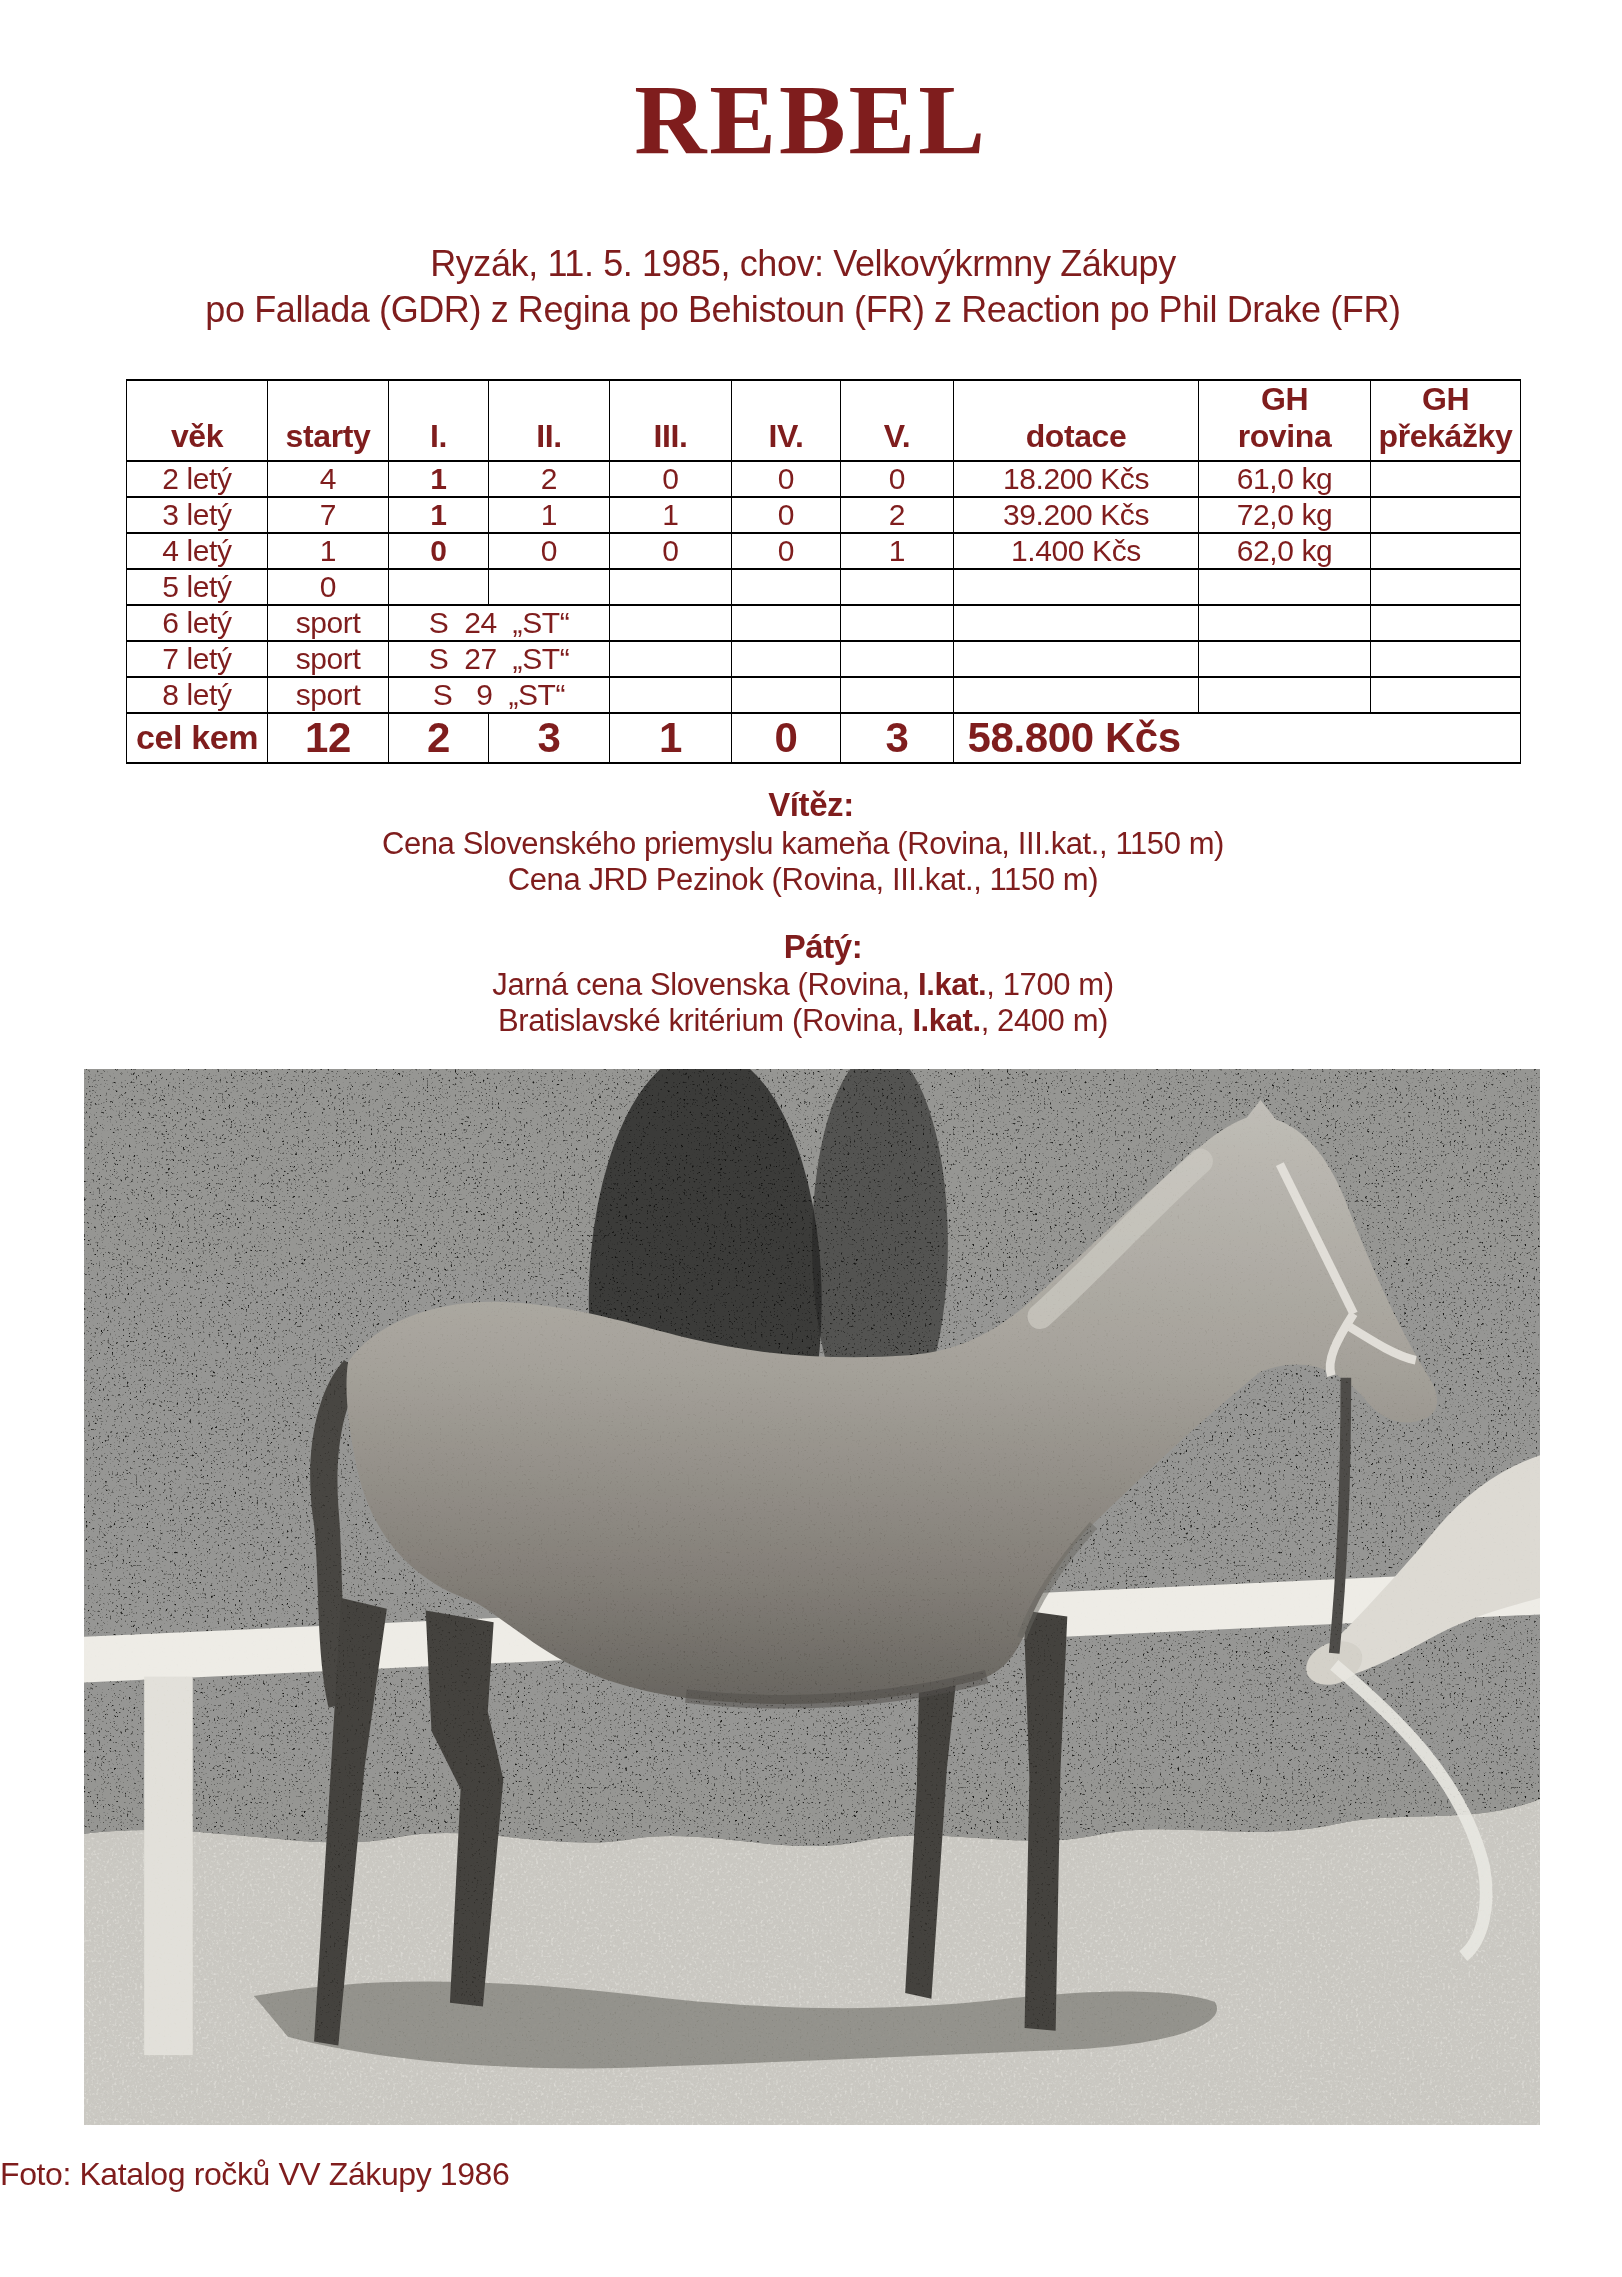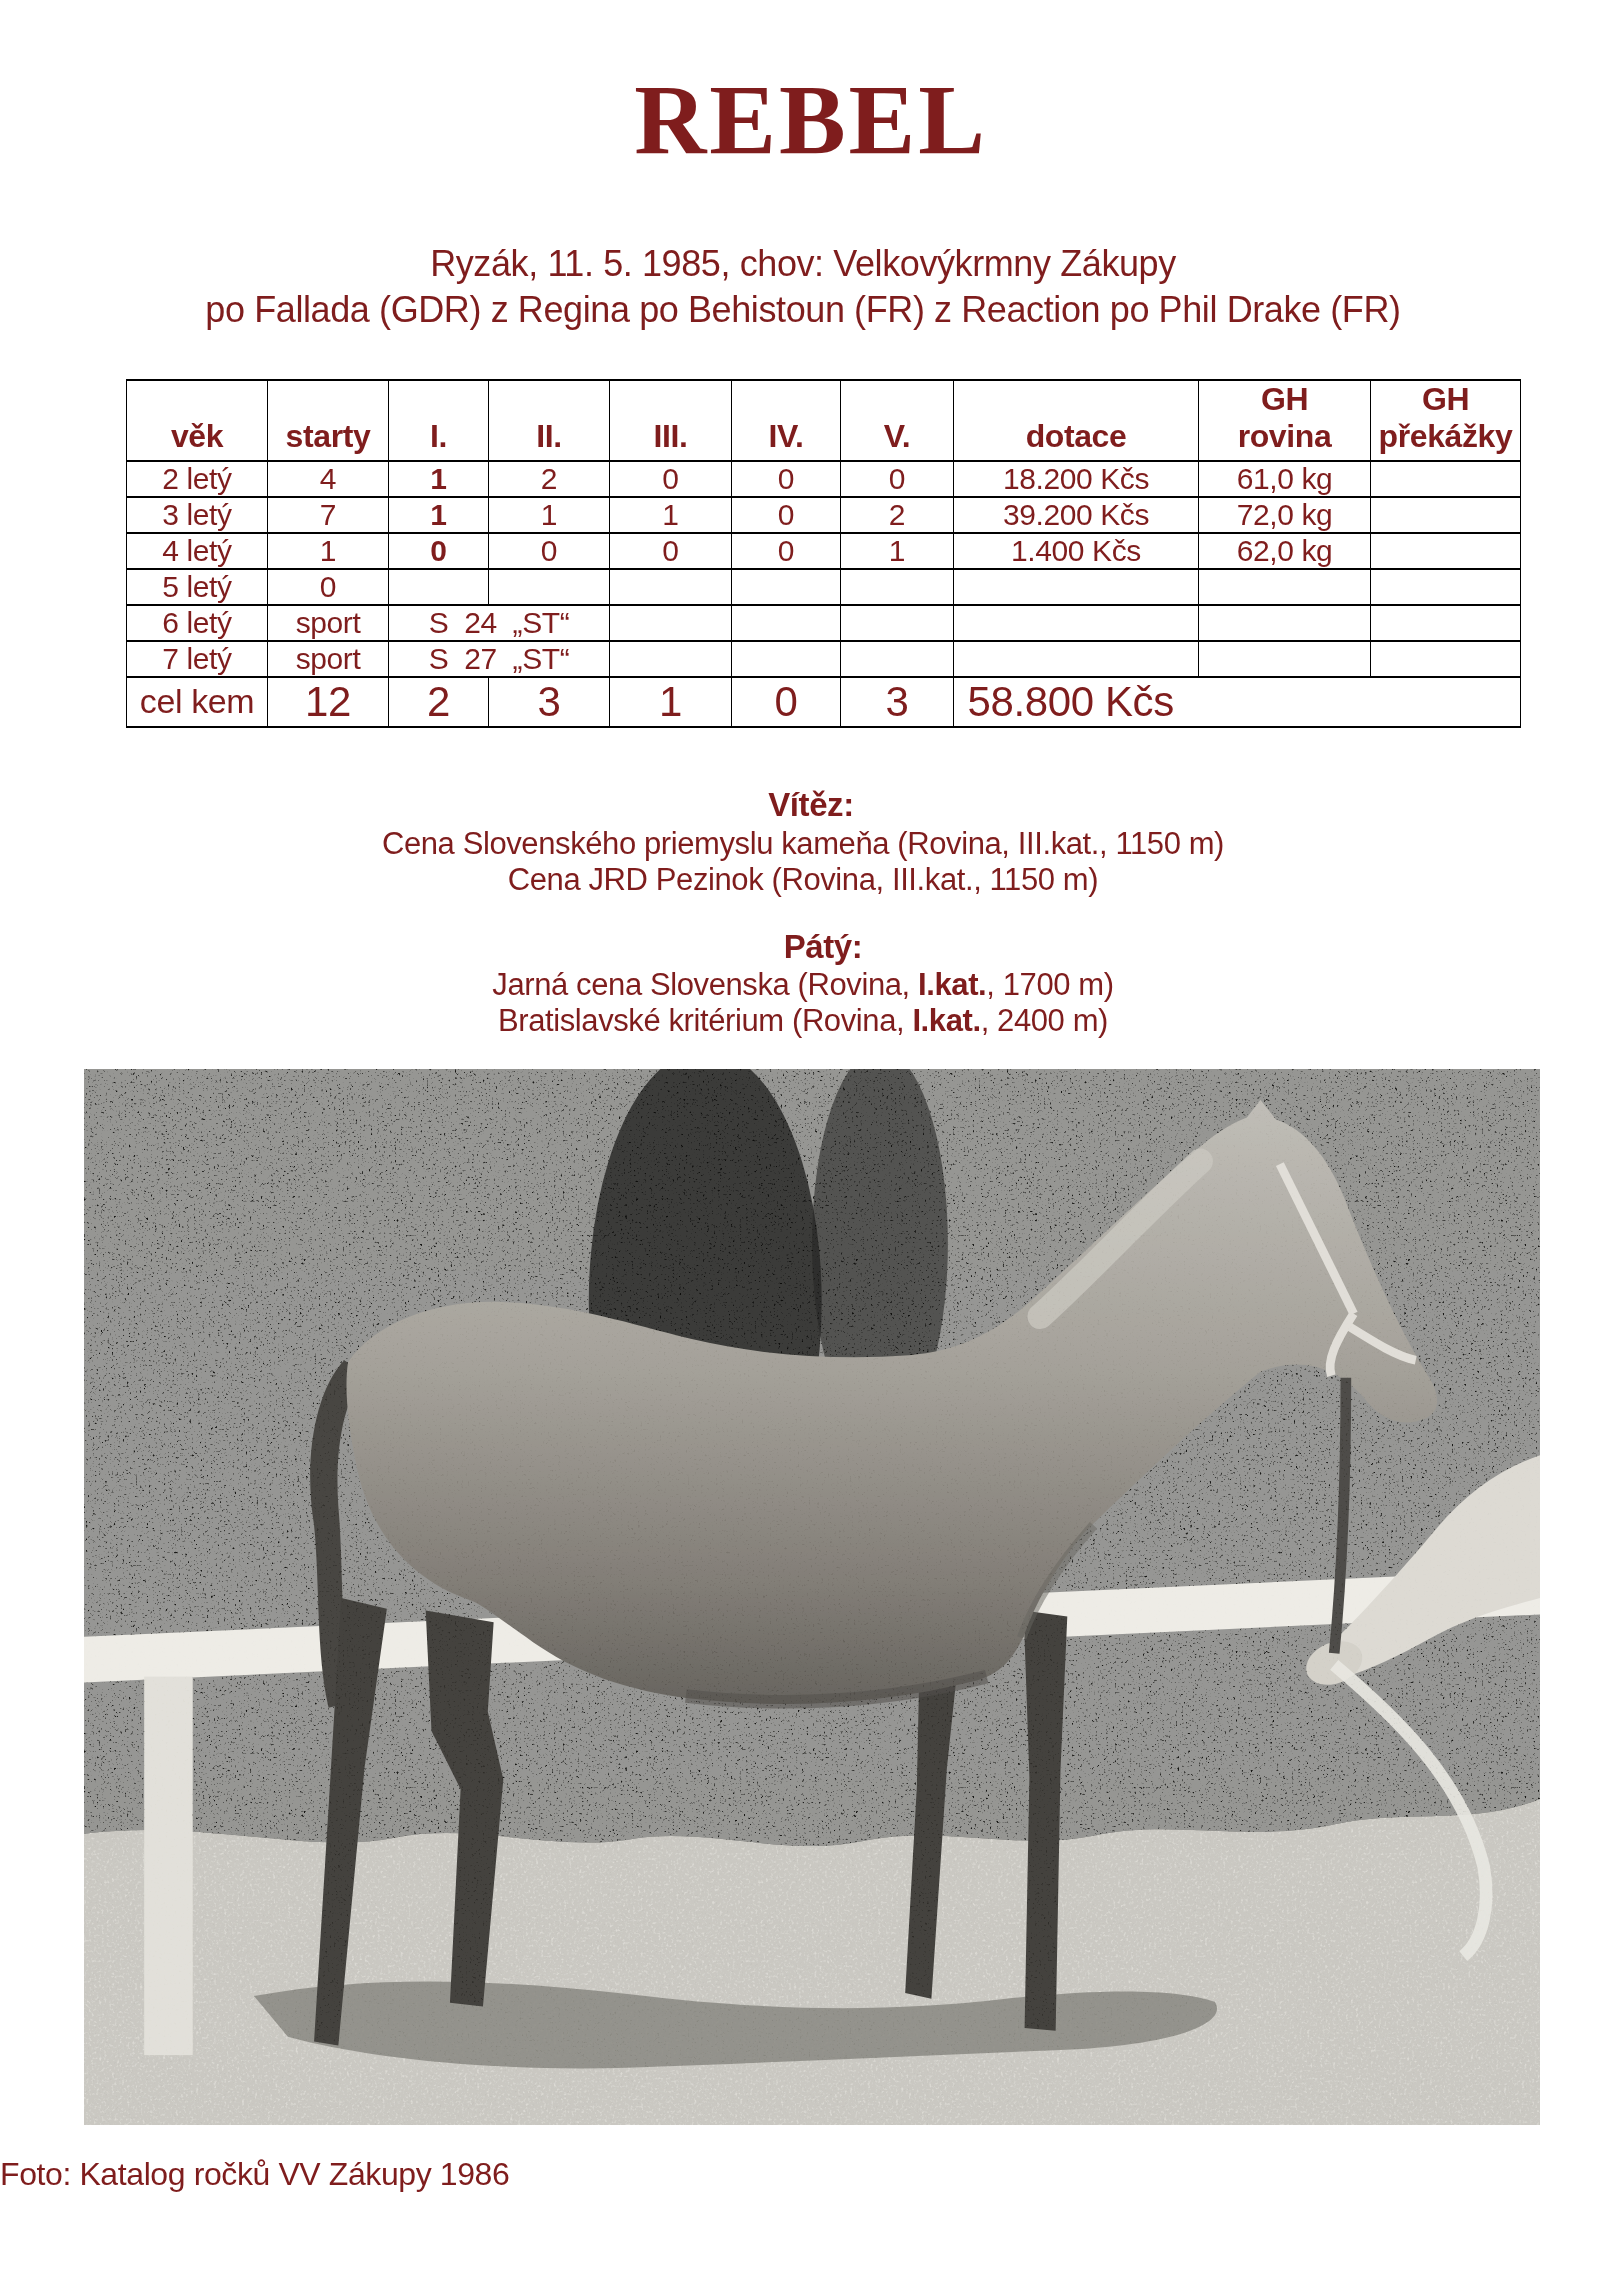--- a/index.html
+++ b/index.html
@@ -45,21 +45,21 @@
   }
   table.stats td{height:31px;vertical-align:middle;text-align:center;}
   col.c-vek{width:141px}col.c-starty{width:121px}
   col.c-p1{width:100px}col.c-p2{width:121px}col.c-p3{width:122px}
   col.c-p4{width:109px}col.c-p5{width:113px}
   col.c-dot{width:245px}col.c-ghr{width:172px}col.c-ghp{width:150px}
   td.vek{text-align:right;padding-right:15.5px;}
   td.dot{text-align:right;padding-right:11.6px;}
   td.bold{font-weight:bold;}
   td.sport-merged{text-align:left;padding-left:17.5px;white-space:pre;}
-  tr.total td{height:45px;font-weight:normal;font-size:42px;border-radius:17px;}
+  tr.total td{height:45px;font-weight:bold;font-size:42px;border-radius:17px;}
   tr.total td.vek{font-size:34px;text-align:center;padding-right:3.9px;}
   tr.total td.total-dot{text-align:left;padding-left:13.6px;font-size:42px;}
   
   .sec-head{position:absolute;left:0;right:0;text-align:center;font-weight:bold;font-size:33px;}
   .sec-line{position:absolute;left:0;right:16px;text-align:center;font-size:31px;}
   
   .photo{
     position:absolute;left:84px;top:1069px;width:1456px;height:1056px;
     background:#d8d6d0;
   }
@@ -171,20 +171,31 @@
         <td class="vek">7 letý</td>
         <td>sport</td>
         <td class="sport-merged" colspan="2">S  27  „ST“</td>
         <td></td>
         <td></td>
         <td></td>
         <td></td>
         <td></td>
         <td></td>
       </tr>
+      <tr>
+        <td class="vek">8 letý</td>
+        <td>sport</td>
+        <td class="sport-merged" colspan="2">S   9  „ST“</td>
+        <td></td>
+        <td></td>
+        <td></td>
+        <td></td>
+        <td></td>
+        <td></td>
+      </tr>
       <tr class="total">
         <td class="vek">cel kem</td>
         <td>12</td>
         <td>2</td>
         <td>3</td>
         <td>1</td>
         <td>0</td>
         <td>3</td>
         <td class="total-dot" colspan="3">58.800 Kčs</td>
       </tr>

